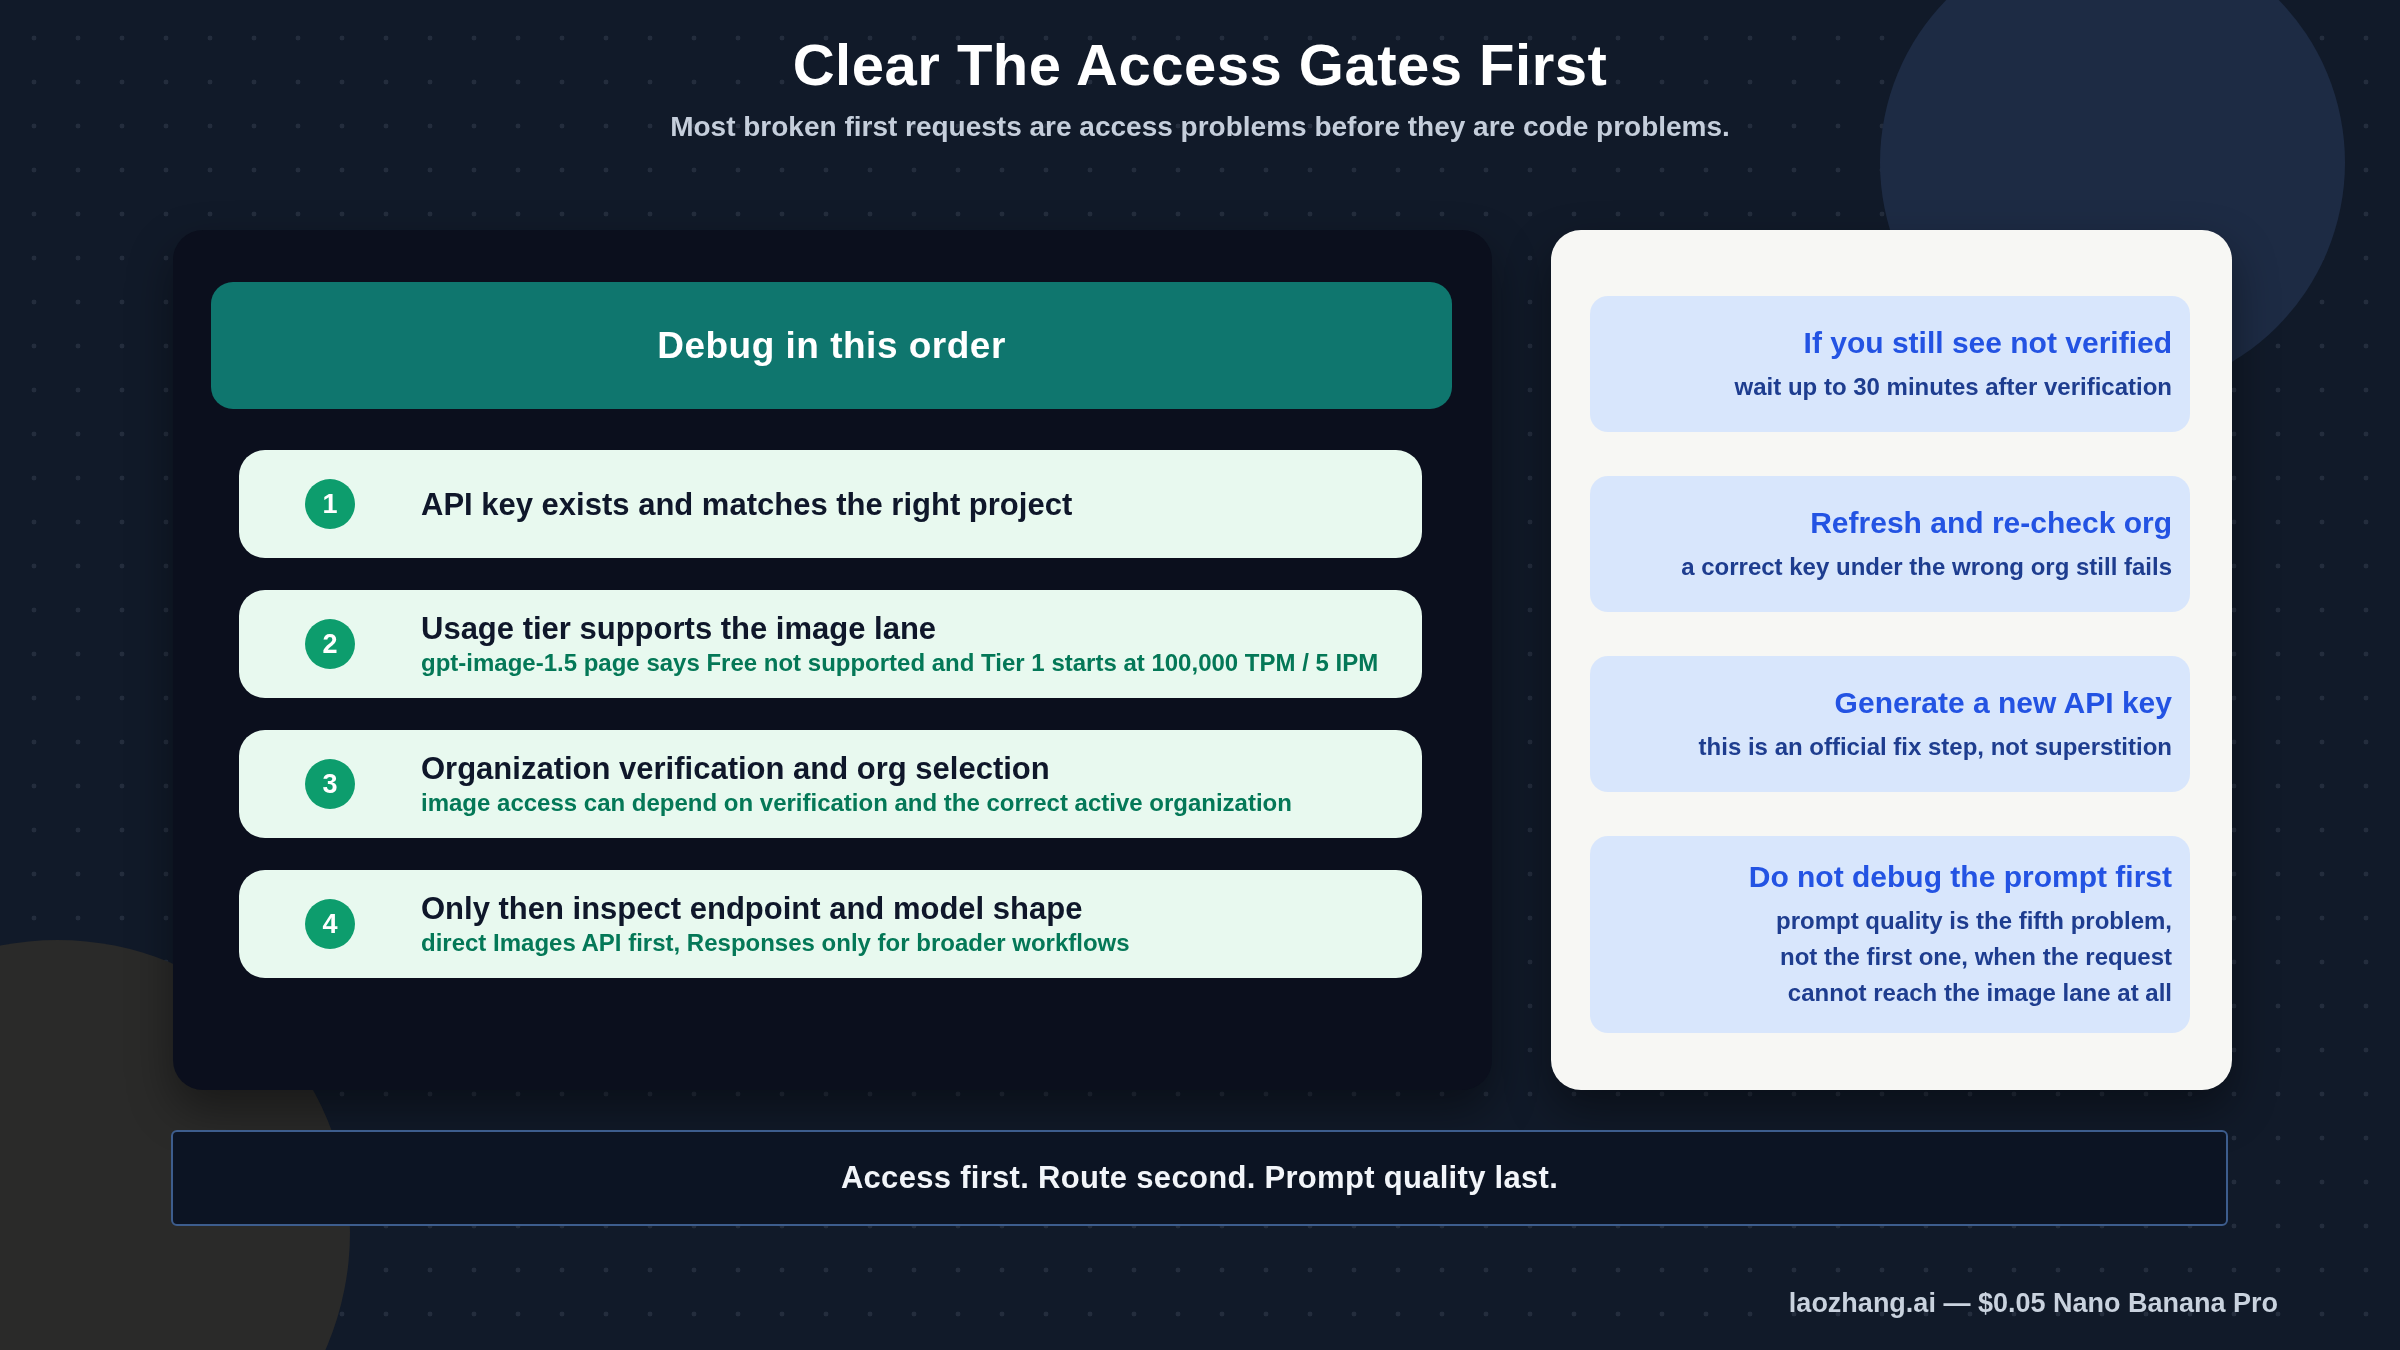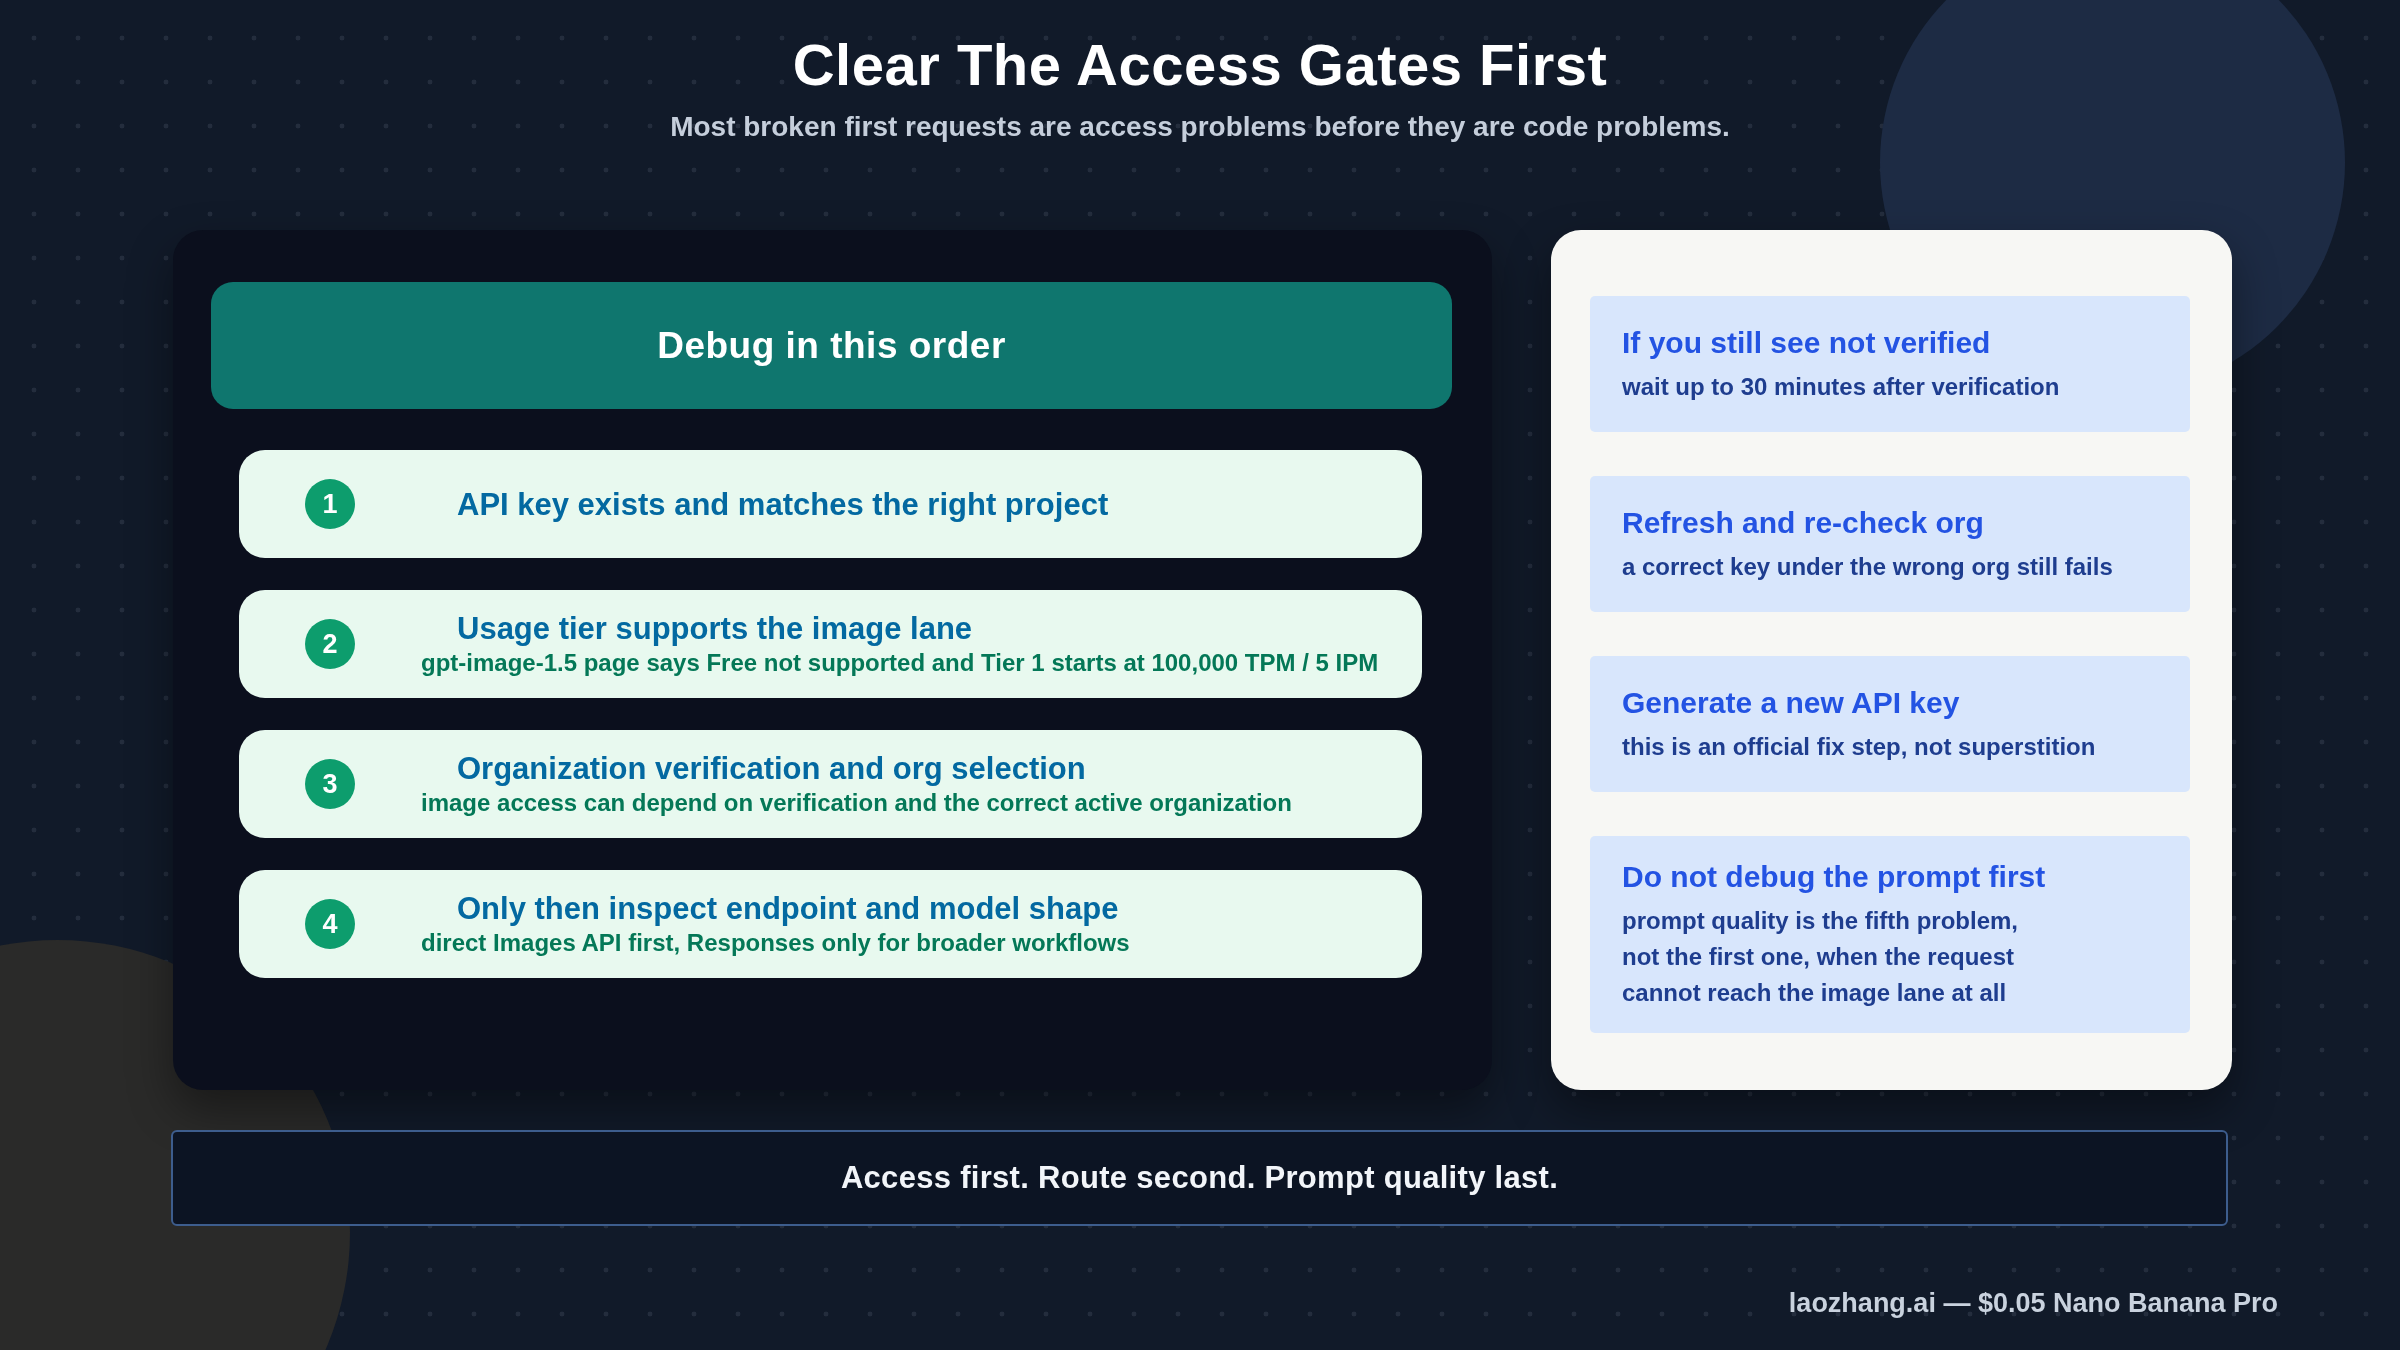--- a/index.html
+++ b/index.html
@@ -38,34 +38,34 @@
   .step {
     height:108px; background:#e8f9ef; border-radius:26px;
     display:flex; align-items:center; padding-left:66px;
   }
   .step-badge {
     width:50px; height:50px; border-radius:50%; background:#0d9d6d; flex:0 0 auto;
     display:flex; align-items:center; justify-content:center;
     color:#ffffff; font-size:27px;
   }
   .step-text { margin-left:66px; display:flex; flex-direction:column; gap:7px; }
-  .step-title { font-size:31px; color:#0369a1; line-height:1;margin-left:36px; }
+  .step-title { font-size:31px; color:#0f172a; line-height:1; }
   .step-detail { font-size:24px; color:#047857; line-height:1; }
 
   
   .tips-panel {
     position:absolute; left:1551px; top:230px; width:681px; height:860px;
     background:#f7f7f4; border-radius:30px;
     box-shadow:0 20px 45px rgba(0,0,0,0.40);
     padding:66px 42px 0 39px;
     display:flex; flex-direction:column; gap:44px;
   }
   .tip-card {
-    background:#d8e6fc; border-radius:5px; text-align:left;
-    padding:24px 18px 22px 32px; min-height:136px;
+    background:#d8e6fc; border-radius:18px; text-align:right;
+    padding:24px 18px 22px 18px; min-height:136px;
     display:flex; flex-direction:column; justify-content:center; gap:10px;
   }
   .tip-title { font-size:30px; color:#2353e3; line-height:1.1; }
   .tip-detail { font-size:24px; color:#1e3d8f; line-height:1.5; white-space:pre-line; }
 
   
   .bottom-banner {
     position:absolute; left:171px; top:1130px; width:2057px; height:96px;
     background:#0c1423; border:2px solid #3d5d8d; border-radius:6px;
     display:flex; align-items:center; justify-content:center;

